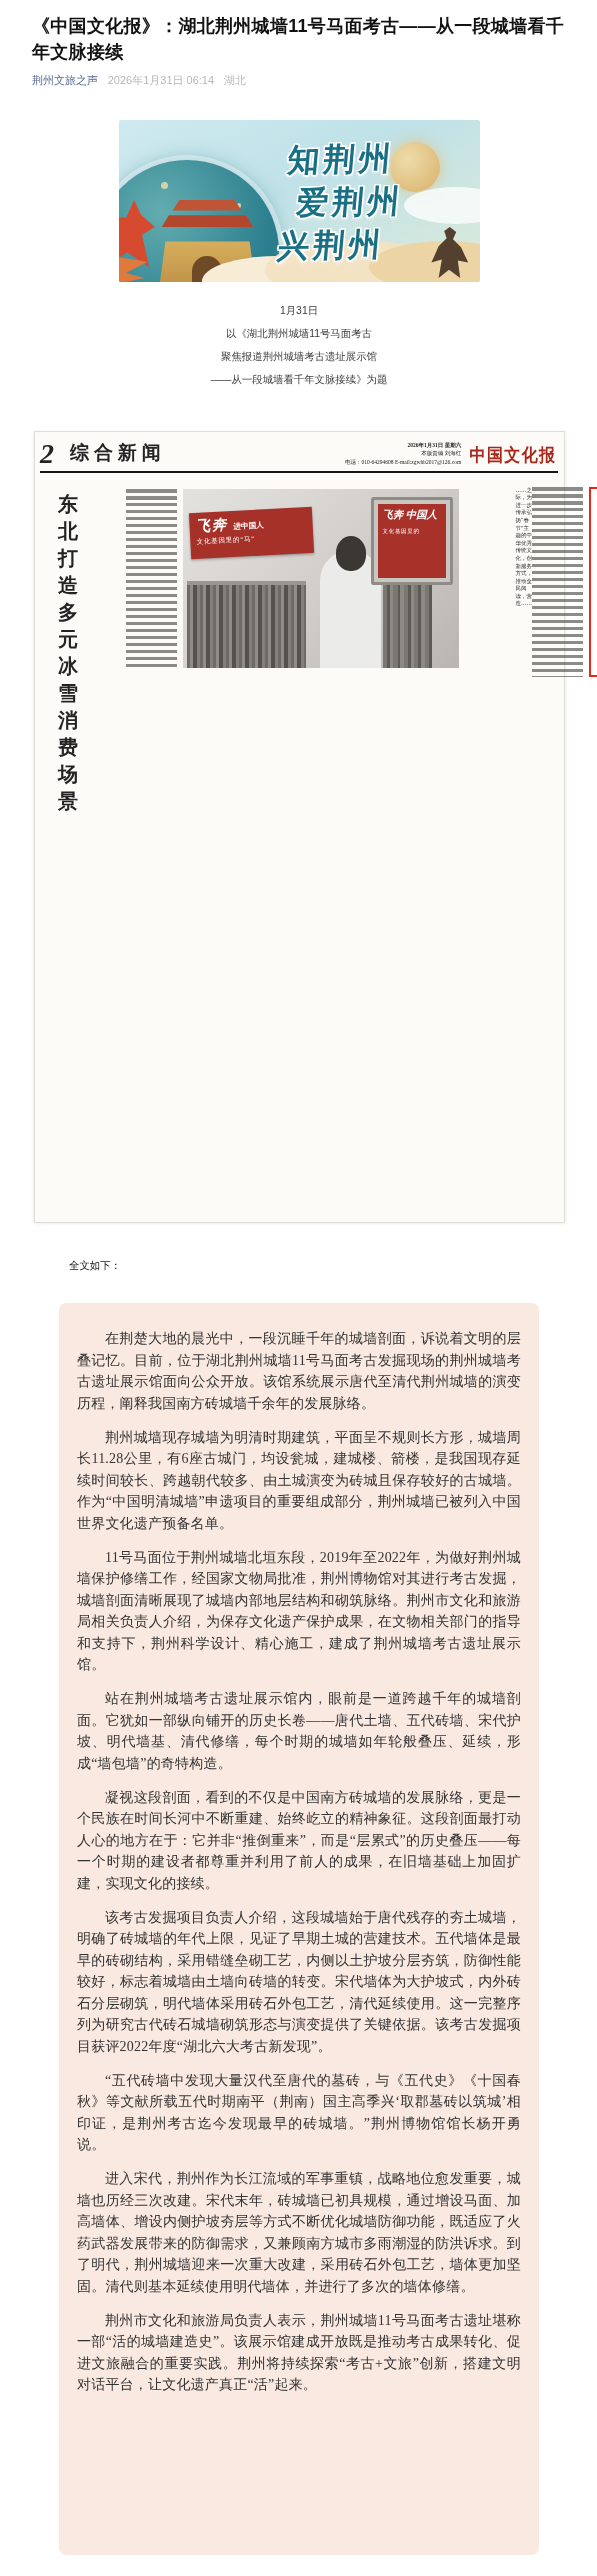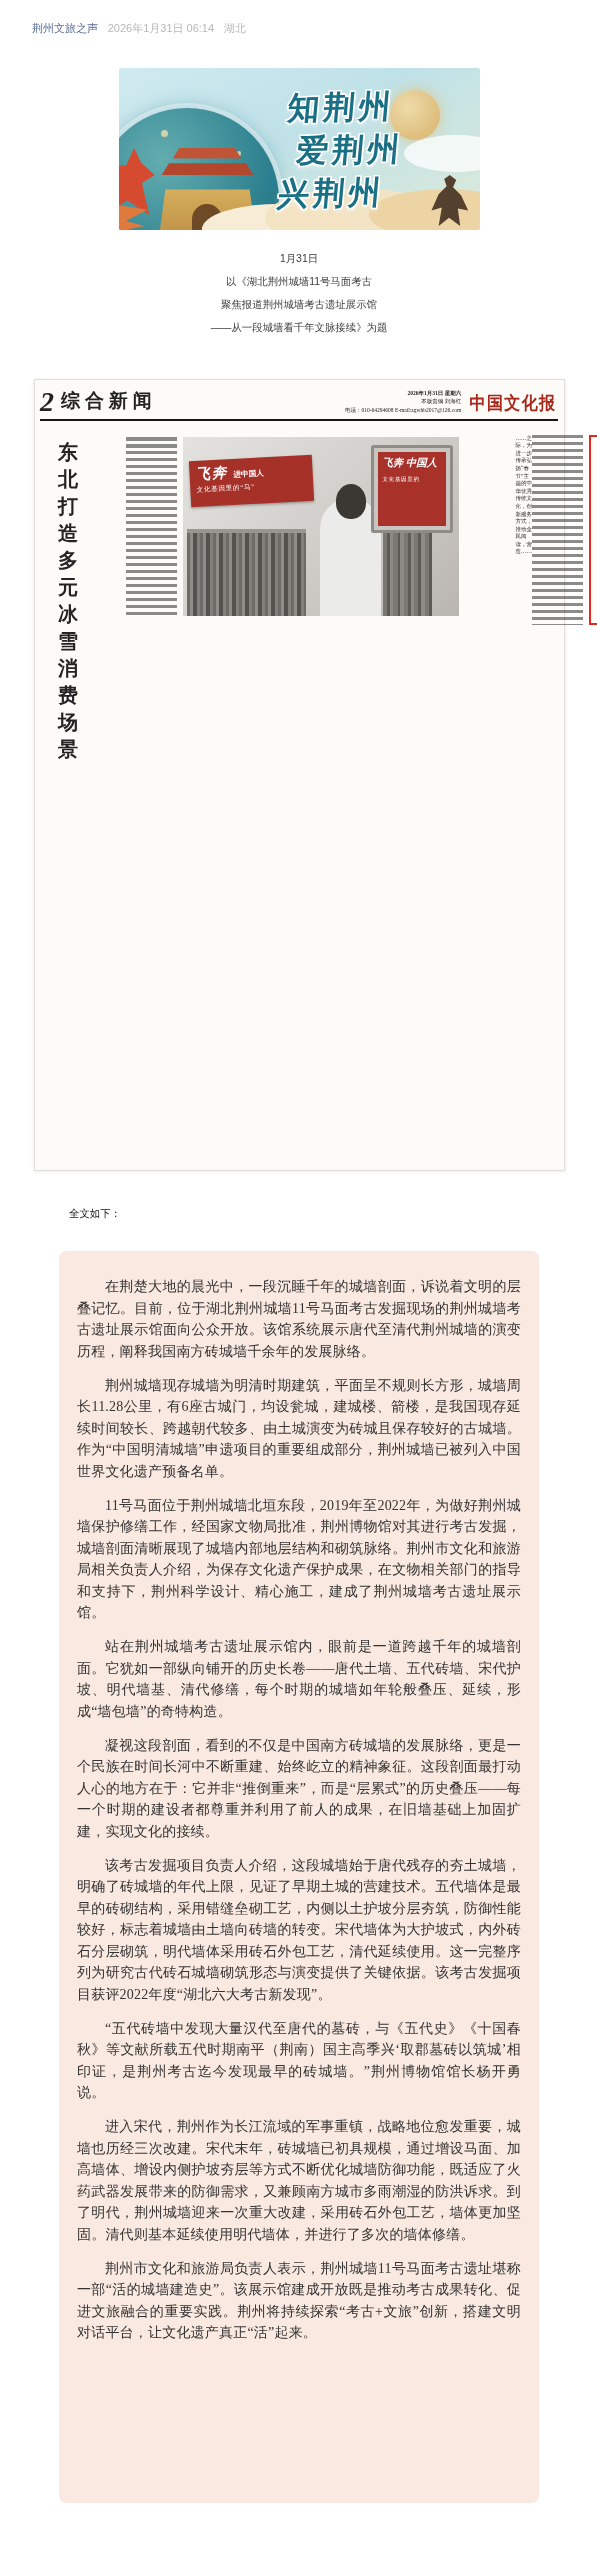--- a/index.html
+++ b/index.html
@@ -46,21 +46,21 @@
   .sl2{margin-left:12.5px;}
   .sl3{margin-left:-2.8px;}
   
   .caption{margin-top:16.6px;text-align:center;font-size:10.4px;line-height:23px;color:#3d3d3d;}
   
   .newspaper{width:531px;height:792px;margin:40px auto 0;position:relative;box-sizing:border-box;
     background:#fcfbf8;border:0.7px solid #e0ded8;box-shadow:0 0.7px 3.5px rgba(0,0,0,.10);
     font-family:"Liberation Serif","DejaVu Serif",serif;color:#232323;}
   .np-header{display:flex;align-items:flex-end;padding:8.3px 7px 2.8px 5.5px;}
   .np-pageno{font-size:28px;line-height:25px;font-weight:700;font-style:italic;}
-  .np-section{font-size:19px;font-weight:700;margin-left:7px;letter-spacing:4.9px;}
+  .np-section{font-size:19px;font-weight:700;margin-left:16px;letter-spacing:4.9px;}
   .np-headmeta{margin-left:auto;text-align:right;font-size:5.5px;line-height:8.3px;color:#1d1d1d;}
   .np-date{font-weight:700;}
   .np-masthead{font-size:16px;font-weight:900;color:#a8271b;margin-left:8.3px;letter-spacing:1.4px;
     transform:scaleY(1.12);white-space:nowrap;}
   .np-rule{height:2.1px;background:#161616;margin:2.1px 5.5px 0;}
   .np-body{position:absolute;left:5.5px;right:5.5px;top:50px;bottom:7px;display:flex;}
   .np-left{width:333px;display:flex;flex-direction:row;}
   .np-right{flex:1;margin-left:4.9px;padding-left:5.5px;border-left:0.7px solid #9a9a96;display:flex;flex-direction:column;}
   .np-hl1{font-size:20px;font-weight:700;text-align:center;letter-spacing:2.1px;margin:9.7px 18px 0;}
   .np-subline{height:6.2px;width:132px;margin:8.3px auto 0;
@@ -117,20 +117,21 @@
   .article-body{width:480px;height:1252px;margin:30.5px auto 0;box-sizing:border-box;overflow:hidden;
     background:#fae9e1;border-radius:7px;padding:25px 18px 0;
     font-family:"Liberation Serif","DejaVu Serif",serif;}
   .article-body p{margin:0 0 12.5px;font-size:14px;line-height:21.5px;color:#333;
     text-align:justify;text-indent:2em;letter-spacing:0.2px;}
 </style>
 </head>
 <body>
 
 <div class="article-header">
+  <h1 class="page-title">《中国文化报》：湖北荆州城墙11号马面考古——从一段城墙看千年文脉接续</h1>
   <div class="byline">
     <span class="account">荆州文旅之声</span>
     <span class="meta">2026年1月31日 06:14</span>
     <span class="meta">湖北</span>
   </div>
 </div>
 
 <div class="banner">
   <div class="moon"></div>
   <div class="cloud c4"></div>

